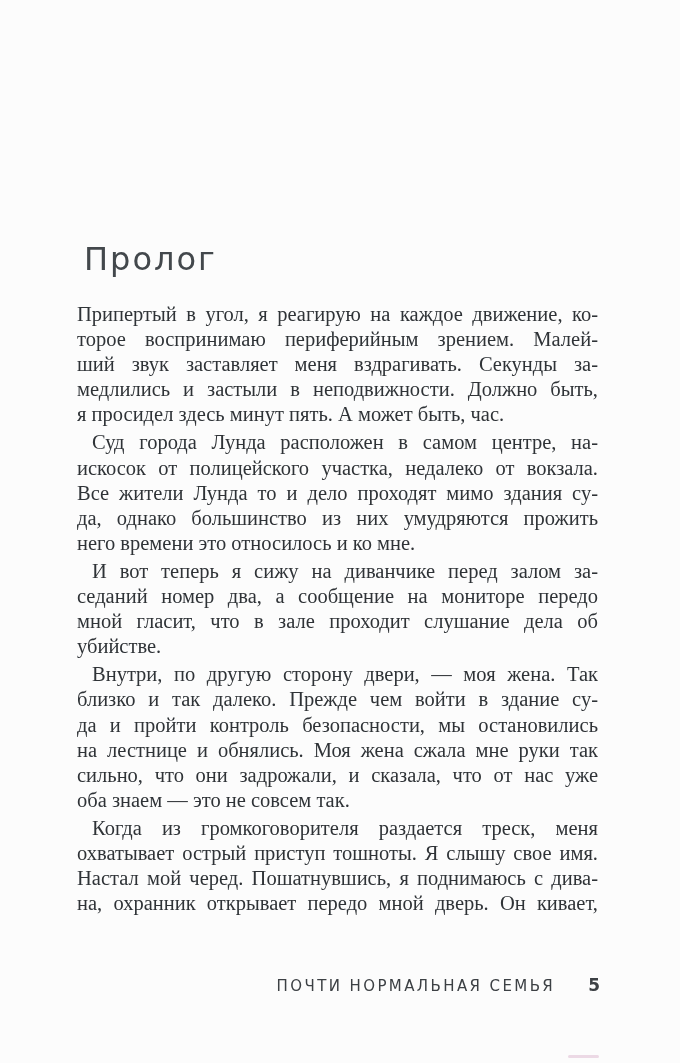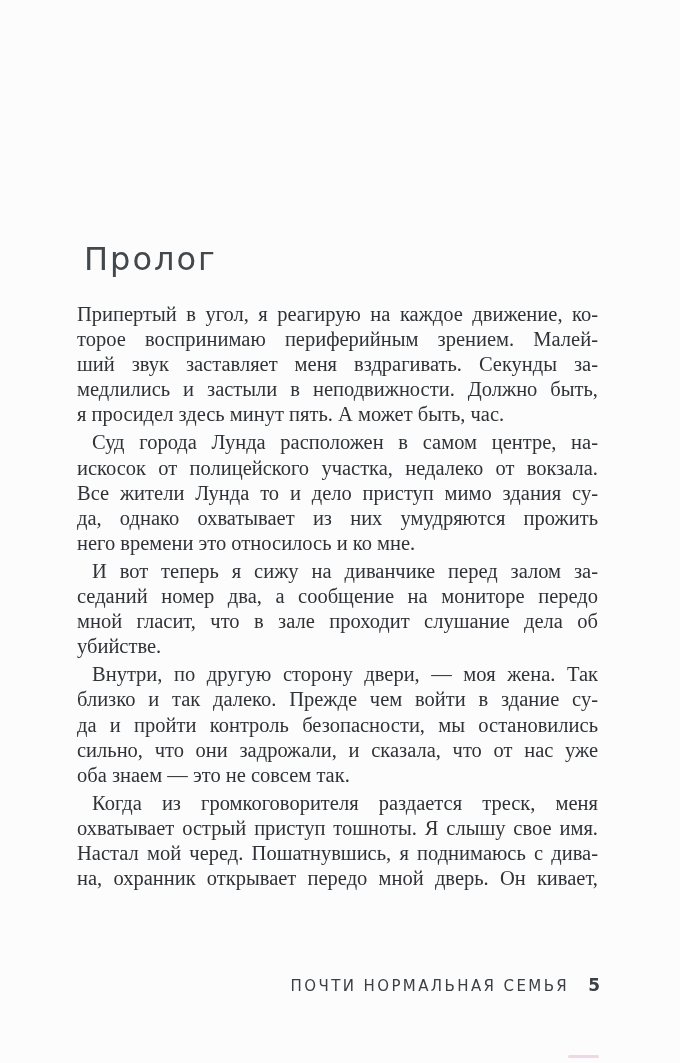--- a/index.html
+++ b/index.html
@@ -49,21 +49,21 @@
     text-indent: 15px;
   }
   .footer {
     position: absolute;
     left: 74px;
     top: 975px;
     width: 527px;
     display: flex;
     justify-content: flex-end;
     align-items: baseline;
-    gap: 19px;
+    gap: 33px;
     font-family: "DejaVu Sans", sans-serif;
   }
   .footer-title {
     font-size: 15px;
     letter-spacing: 2.4px;
     color: var(--footer-color, #3c4044);
   }
   .footer-page {
     font-size: 17px;
     font-weight: 700;
@@ -90,34 +90,35 @@
       <div class="para">
         <div class="line">Припертый в угол, я реагирую на каждое движение, ко-</div>
         <div class="line">торое воспринимаю периферийным зрением. Малей-</div>
         <div class="line">ший звук заставляет меня вздрагивать. Секунды за-</div>
         <div class="line">медлились и застыли в неподвижности. Должно быть,</div>
         <div class="line lastline">я просидел здесь минут пять. А может быть, час.</div>
       </div>
       <div class="para">
         <div class="line indent">Суд города Лунда расположен в самом центре, на-</div>
         <div class="line">искосок от полицейского участка, недалеко от вокзала.</div>
-        <div class="line">Все жители Лунда то и дело приступ мимо здания су-</div>
-        <div class="line">да, однако охватывает из них умудряются прожить</div>
+        <div class="line">Все жители Лунда то и дело проходят мимо здания су-</div>
+        <div class="line">да, однако большинство из них умудряются прожить</div>
         <div class="line lastline">него времени это относилось и ко мне.</div>
       </div>
       <div class="para">
         <div class="line indent">И вот теперь я сижу на диванчике перед залом за-</div>
         <div class="line">седаний номер два, а сообщение на мониторе передо</div>
         <div class="line">мной гласит, что в зале проходит слушание дела об</div>
         <div class="line lastline">убийстве.</div>
       </div>
       <div class="para">
         <div class="line indent">Внутри, по другую сторону двери, — моя жена. Так</div>
         <div class="line">близко и так далеко. Прежде чем войти в здание су-</div>
         <div class="line">да и пройти контроль безопасности, мы остановились</div>
+        <div class="line">на лестнице и обнялись. Моя жена сжала мне руки так</div>
         <div class="line">сильно, что они задрожали, и сказала, что от нас уже</div>
         <div class="line lastline">оба знаем — это не совсем так.</div>
       </div>
       <div class="para">
         <div class="line indent">Когда из громкоговорителя раздается треск, меня</div>
         <div class="line">охватывает острый приступ тошноты. Я слышу свое имя.</div>
         <div class="line">Настал мой черед. Пошатнувшись, я поднимаюсь с дива-</div>
         <div class="line">на, охранник открывает передо мной дверь. Он кивает,</div>
       </div>
     </div>

